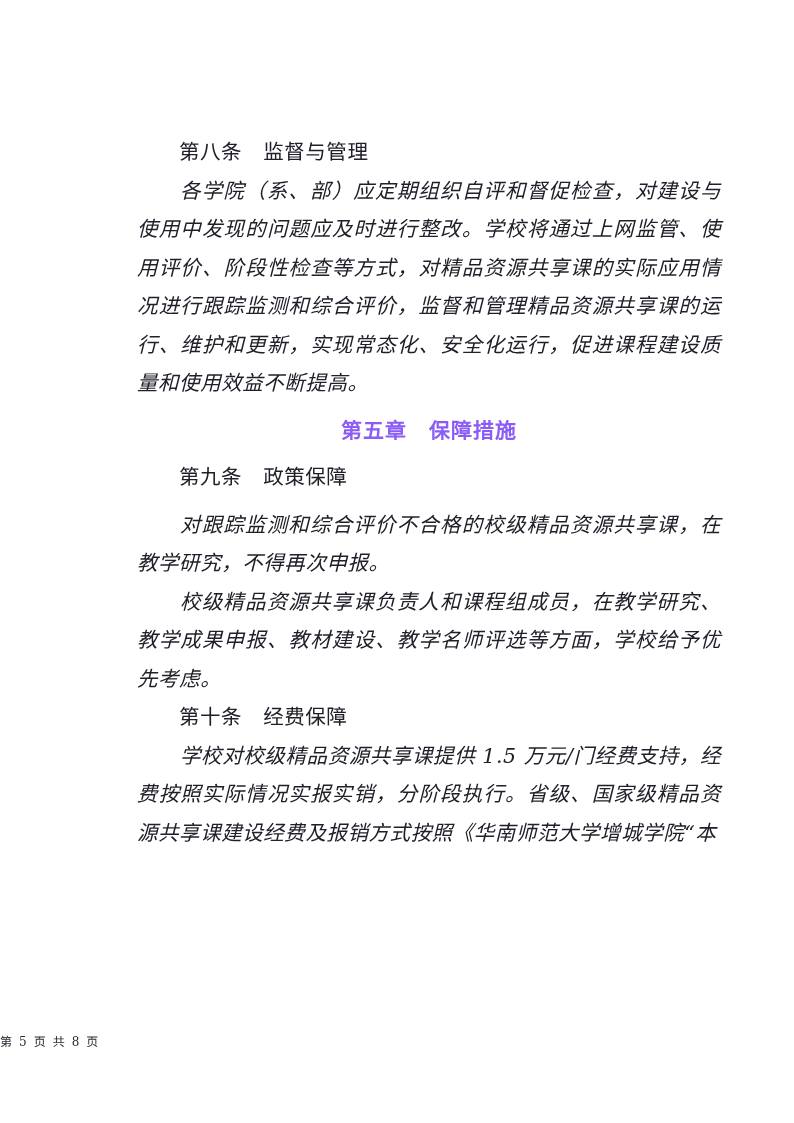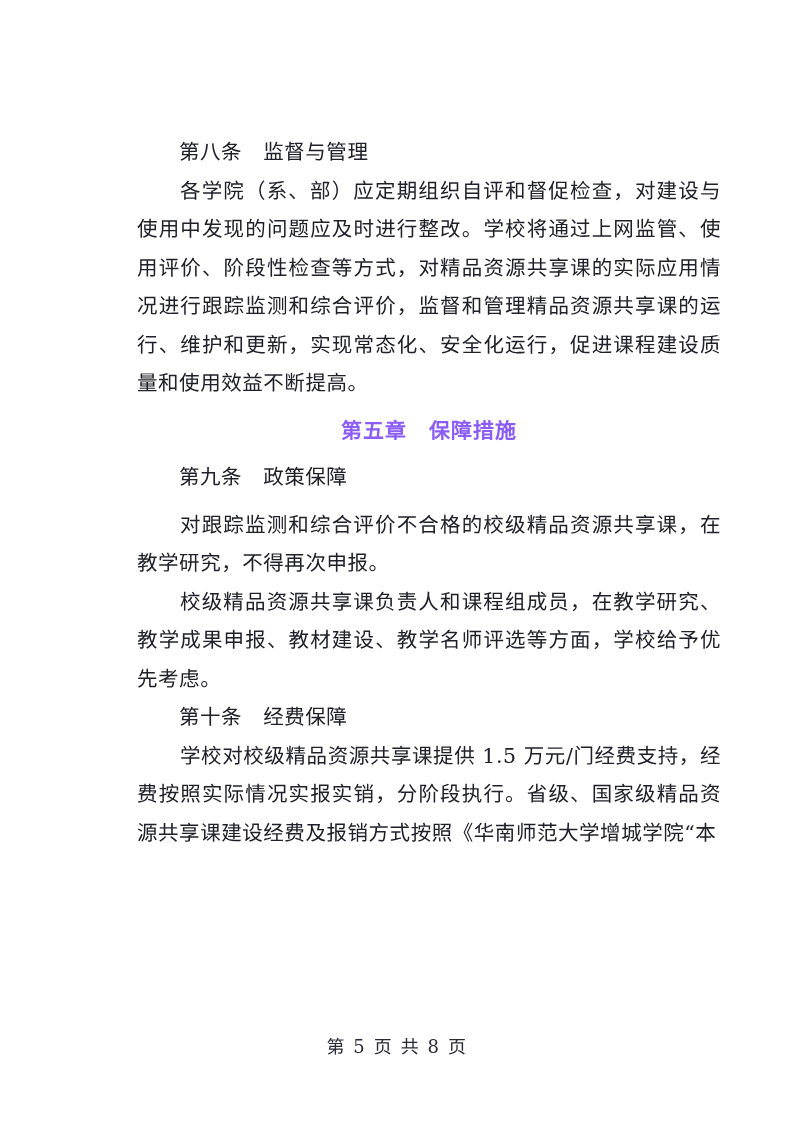--- a/index.html
+++ b/index.html
@@ -38,20 +38,21 @@
     font-size: 20.5px;
     line-height: 38.5px;
     text-align: justify;
     text-justify: inter-ideograph;
     letter-spacing: 0.55px;
     margin: 0;
     color: #20202a;
     font-family: "DejaVu Serif", "Liberation Serif", serif;
     word-break: break-all;
     text-indent: 0;
+    font-style: italic;
   }
 
   
   .article-head {
     font-size: 20.5px;
     line-height: 38.5px;
     letter-spacing: 0.55px;
     margin: 0;
     padding-left: 42px;
     text-align: left;
@@ -81,22 +82,21 @@
 
   
   .gap-sm { height: 9px; }
 
   
   .footer {
     position: absolute;
     left: 0;
     right: 0;
     top: 1032px;
-    text-align: center;
-    font-size: 18px;
+    font-size: 12px;
     letter-spacing: 1.6px;
     color: #2a2a36;
     font-family: "DejaVu Serif", "Liberation Serif", serif;
     white-space: pre;
   }
 </style>
 </head>
 <body>
 
 <div class="page">

